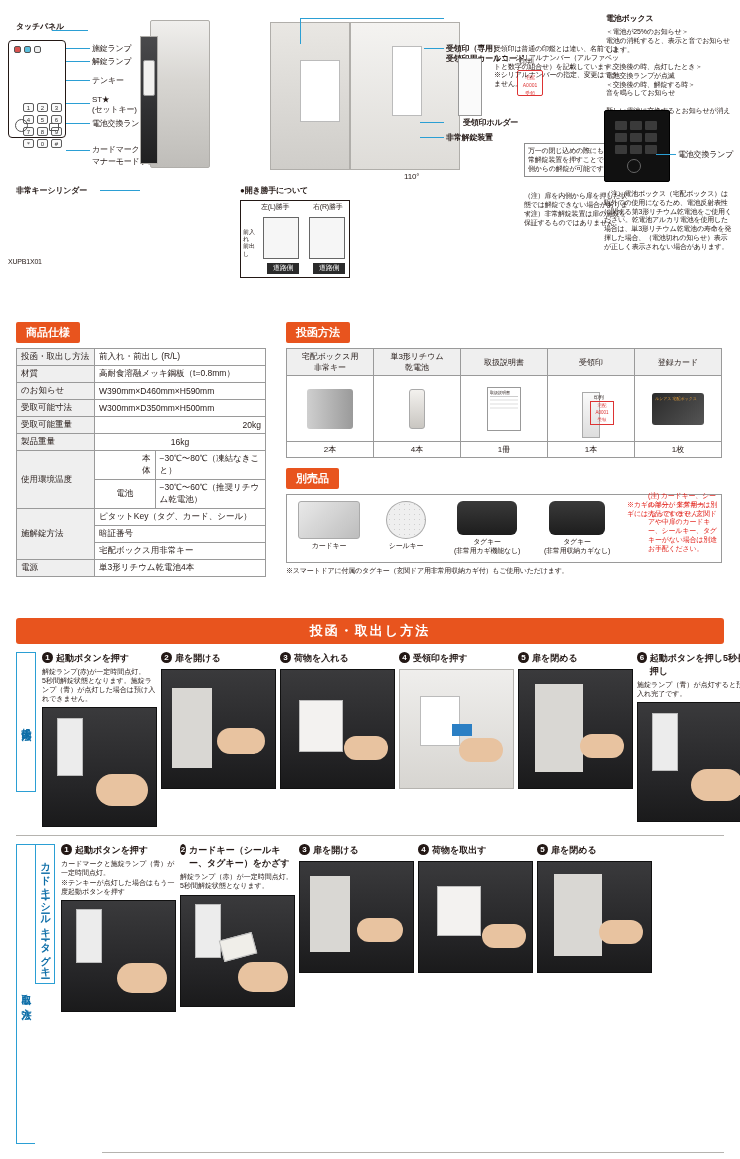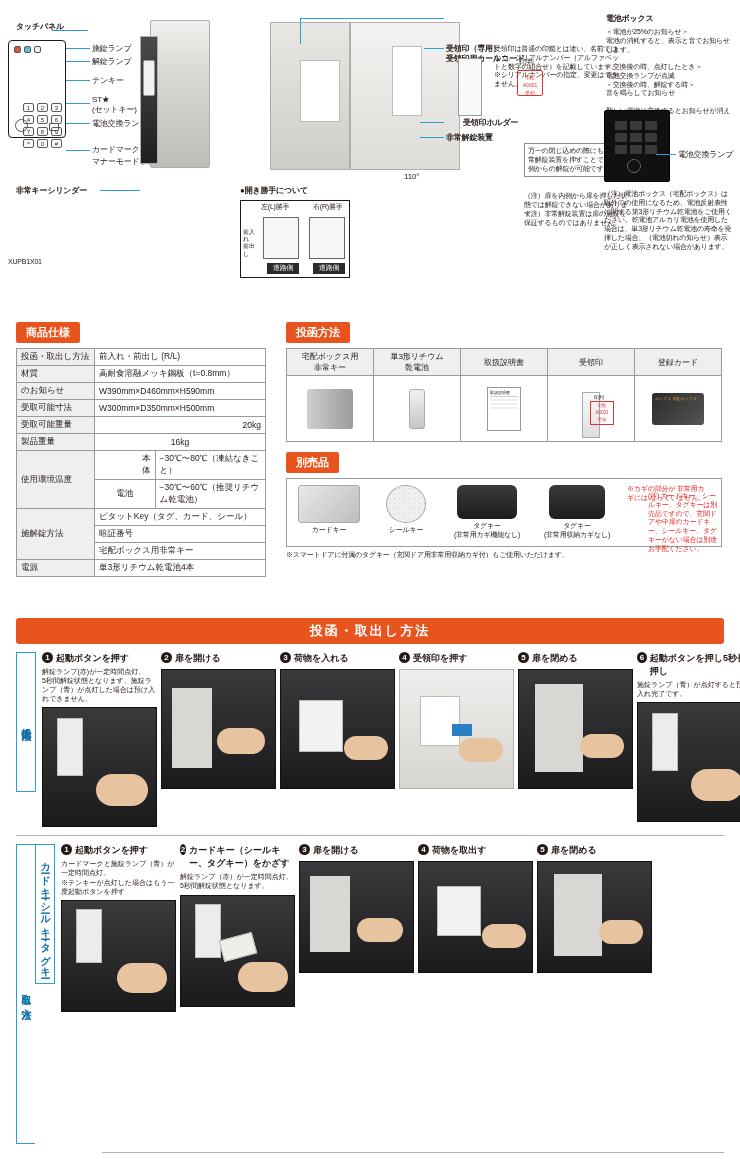--- a/index.html
+++ b/index.html
@@ -314,20 +314,27 @@
           <div style="margin:0 auto; width:18px; height:46px; background:linear-gradient(180deg,#fafafa,#ddd); border:1px solid #aaa;"></div>
           <div class="tiny" style="position:relative; margin-top:-44px; margin-left:44px; text-align:left; font-size:5px;">印判</div>
           <div style="position:relative; margin-top:1px; margin-left:40px; width:24px; height:24px; border:1px solid #d33; color:#d33; font-size:4.5px; white-space:pre-line; line-height:7px;">宅配
 A0001
 受領</div>
         </td>
         <td>
           <div style="margin:0 auto; width:52px; height:32px; background:linear-gradient(135deg,#2a2a2a,#555); border-radius:3px; color:#e8a13a; font-size:4px; padding:3px; text-align:left;">ルシアス 宅配ボックス</div>
         </td>
       </tr>
+      <tr>
+        <td>2本</td>
+        <td>4本</td>
+        <td>1冊</td>
+        <td>1本</td>
+        <td>1枚</td>
+      </tr>
     </tbody>
       </table>
 
     
     <div class="sec-title" style="margin-top:10px;">別売品</div>
     <div style="margin-top:5px; border:1px solid #9a9a9a; padding:6px; display:flex; gap:10px; align-items:flex-start; background:#fff;">
       <div style="text-align:center; width:72px;">
         <div style="width:62px;height:38px;margin:0 auto; background:linear-gradient(135deg,#e9e9e9,#bdbdbd); border:1px solid #aaa; border-radius:3px;"></div>
         <div class="tiny" style="margin-top:3px; white-space:pre-line;">カードキー</div>
       </div>

